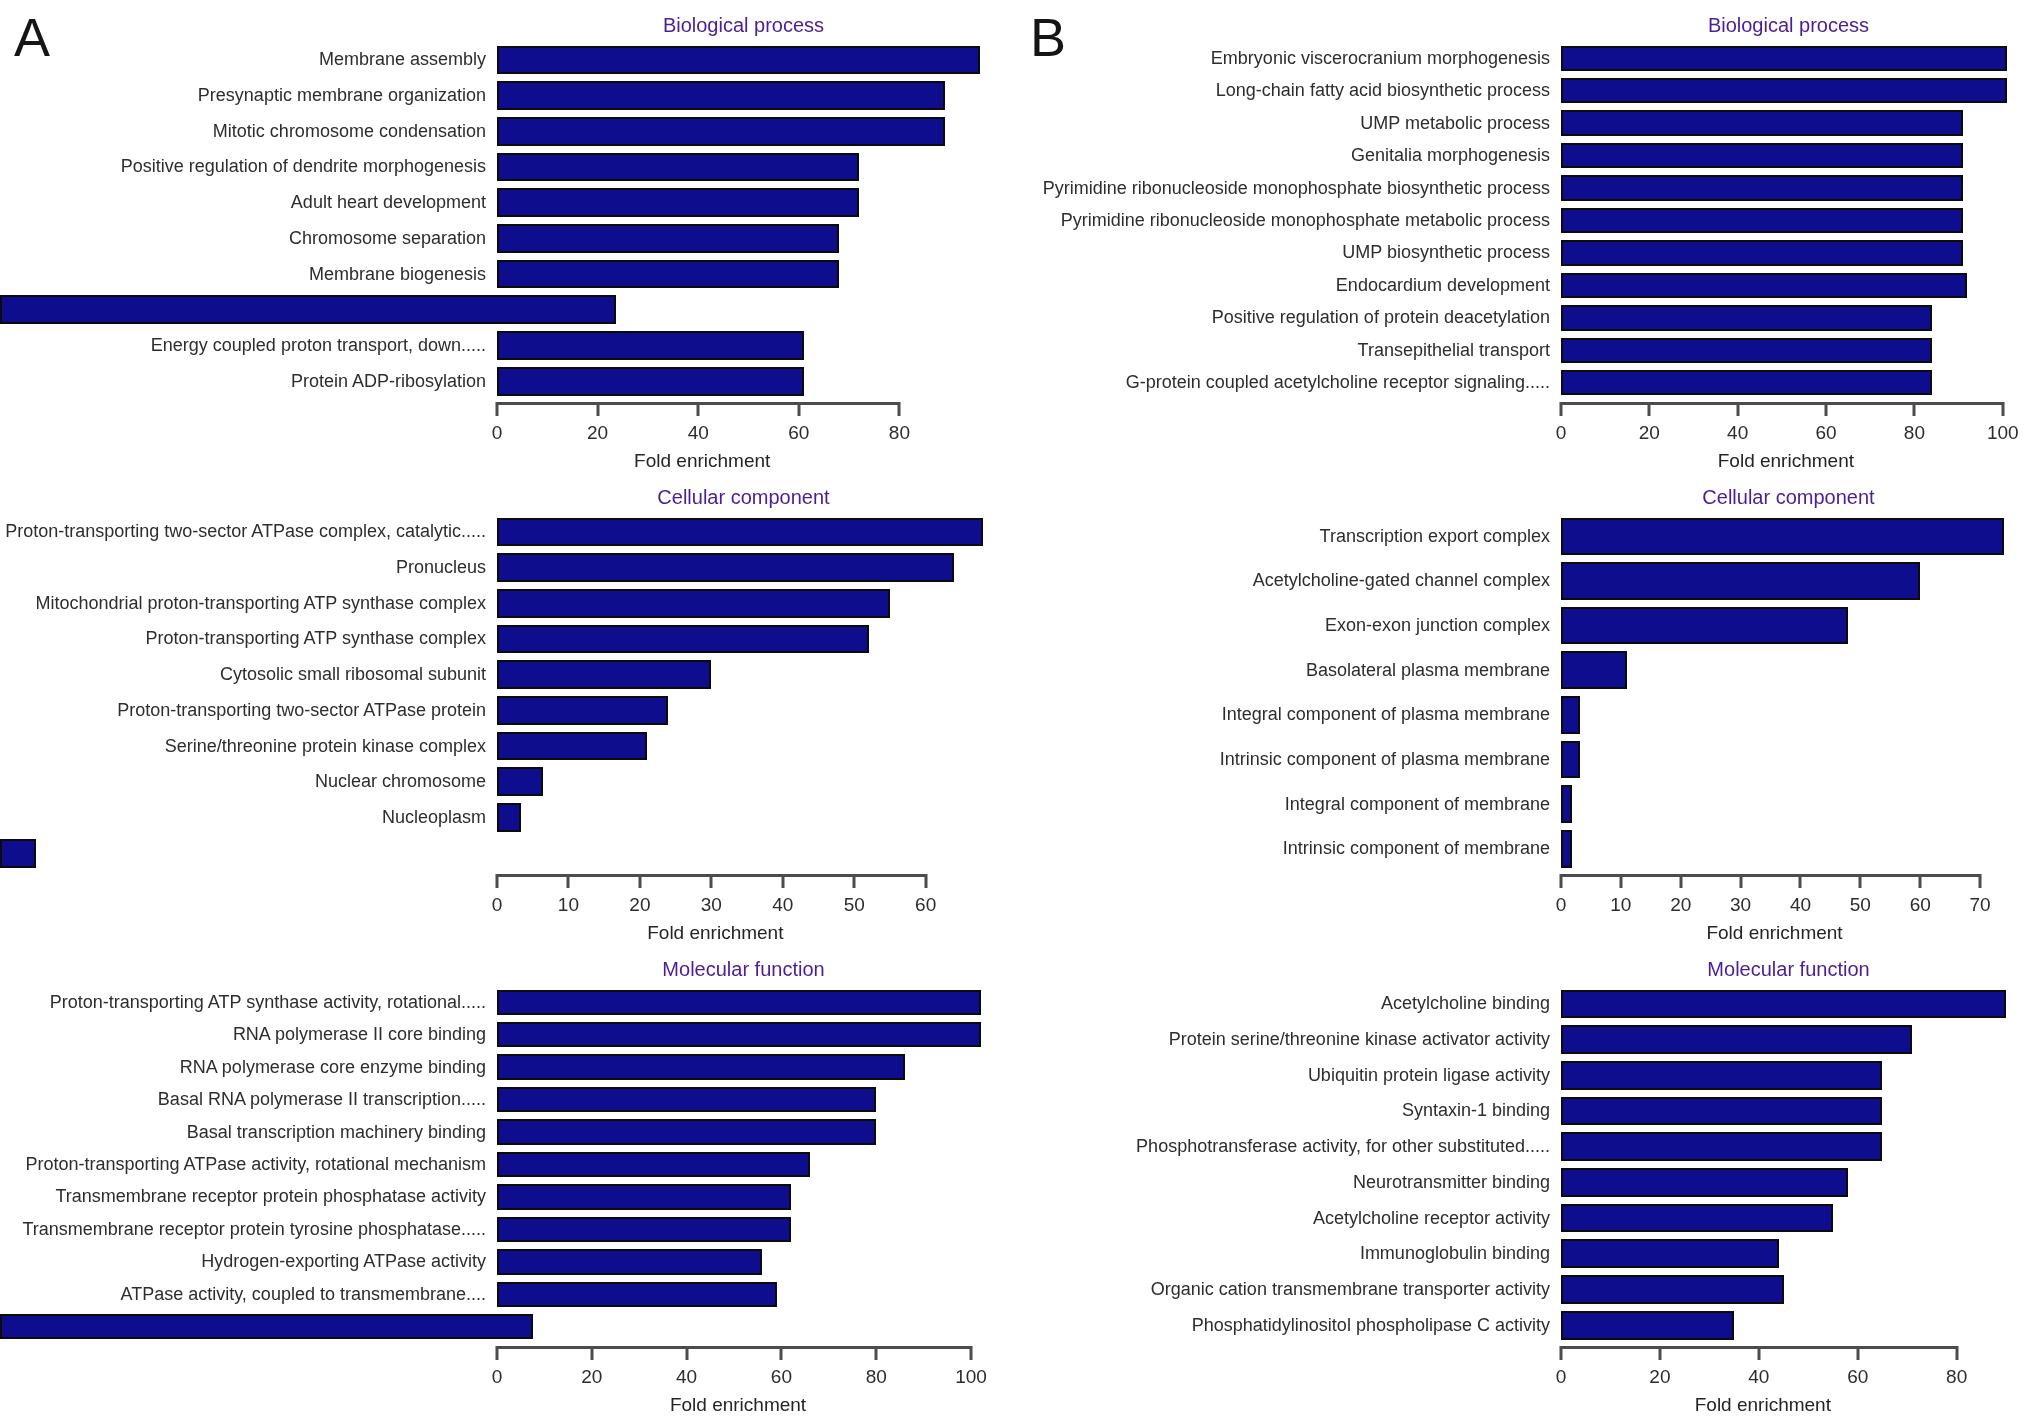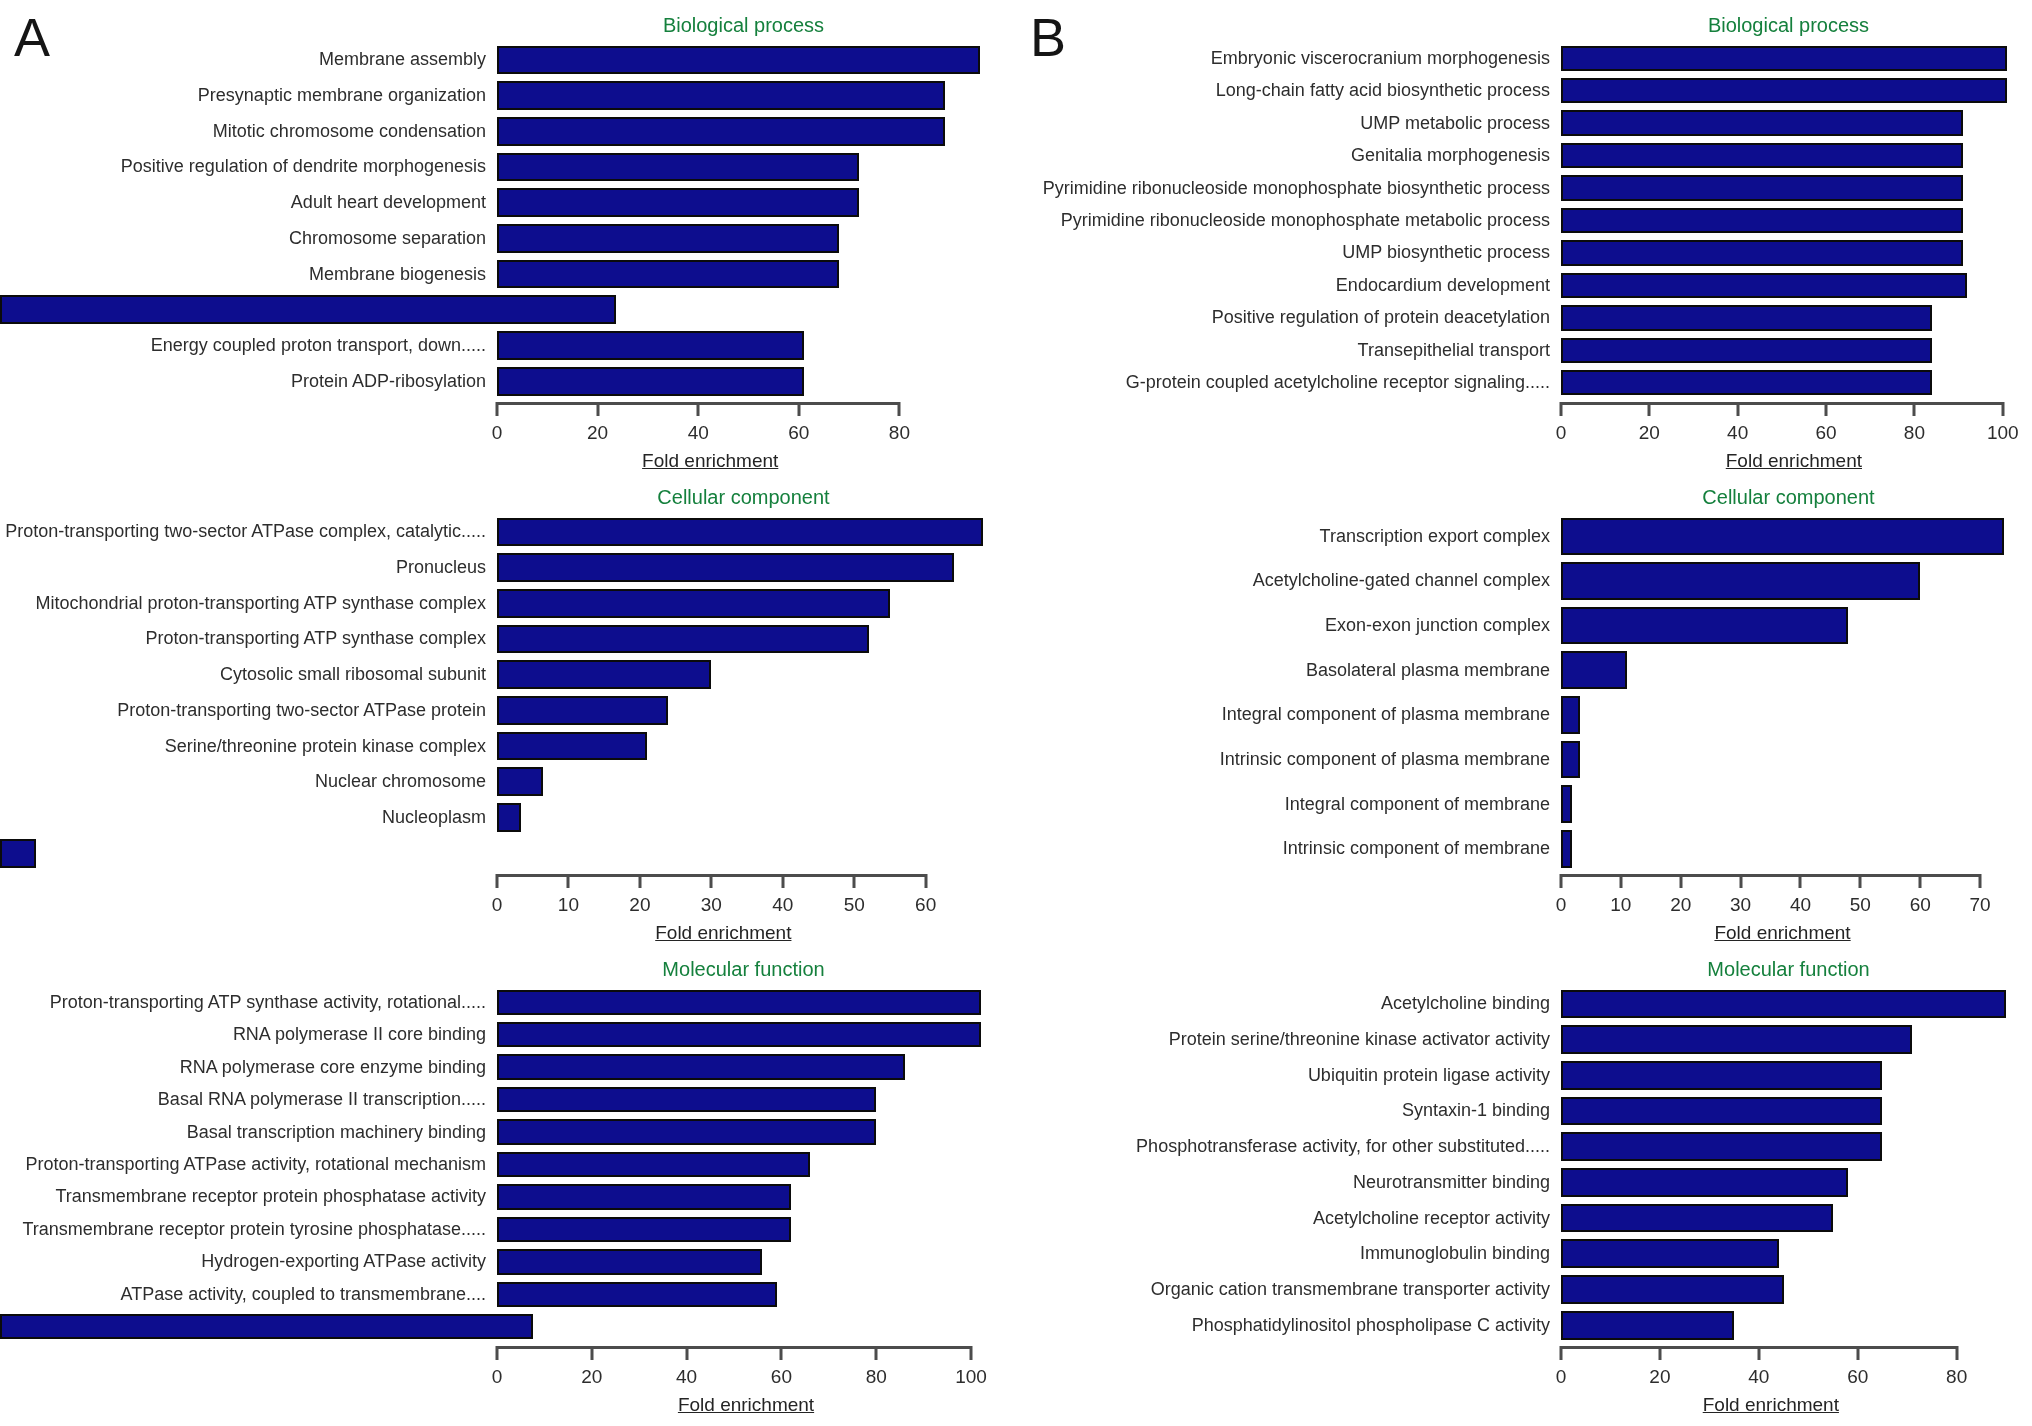--- a/index.html
+++ b/index.html
@@ -17,21 +17,21 @@
   .panel-letter {
     position: absolute; top: 10px; left: 14px;
     font-size: 54px; color: #151515; line-height: 1;
   }
   .chart {
     height: 472px; display: flex; flex-direction: column;
     box-sizing: border-box; padding-top: 8px; padding-right: var(--rpad);
   }
   .chart-title {
     margin-left: var(--labelw); text-align: center;
-    font-size: 20px; color: #15803d; height: 26px; flex: none;
+    font-size: 20px; color: #4c1d95; height: 26px; flex: none;
   }
   .bar-rows {
     flex: 1; display: flex; flex-direction: column; padding: 2px 0 3px;
   }
   .bar-row { flex: 1; display: flex; min-height: 0; }
   .bar-label {
     width: var(--labelw); flex: none; box-sizing: border-box;
     display: flex; align-items: center; justify-content: flex-end;
     padding-right: 11px; font-size: 18px; color: #2d2d2d;
     white-space: nowrap;
@@ -49,22 +49,22 @@
   .axis-line { position: absolute; left: 0; top: 0; height: 3px; background: #4c4c4c; }
   .axis-tick {
     position: absolute; top: 0; width: 3px; height: 14px;
     background: #4c4c4c; transform: translateX(-50%);
   }
   .axis-tick-label {
     position: absolute; top: 20px; transform: translateX(-50%);
     font-size: 19px; color: #2d2d2d;
   }
   .x-axis-label {
-    position: absolute; left: 12px; top: 48px; text-align: center;
-    font-size: 19px; color: #242424; text-decoration: underline;
+    position: absolute; left: 4px; top: 48px; text-align: center;
+    font-size: 19px; color: #242424;
   }
 </style>
 </head>
 <body>
 
 <div id="figure">
   <section class="panel panel-a">
     <div class="panel-letter">A</div>
     <div class="chart">
         <div class="chart-title">Biological process</div>

